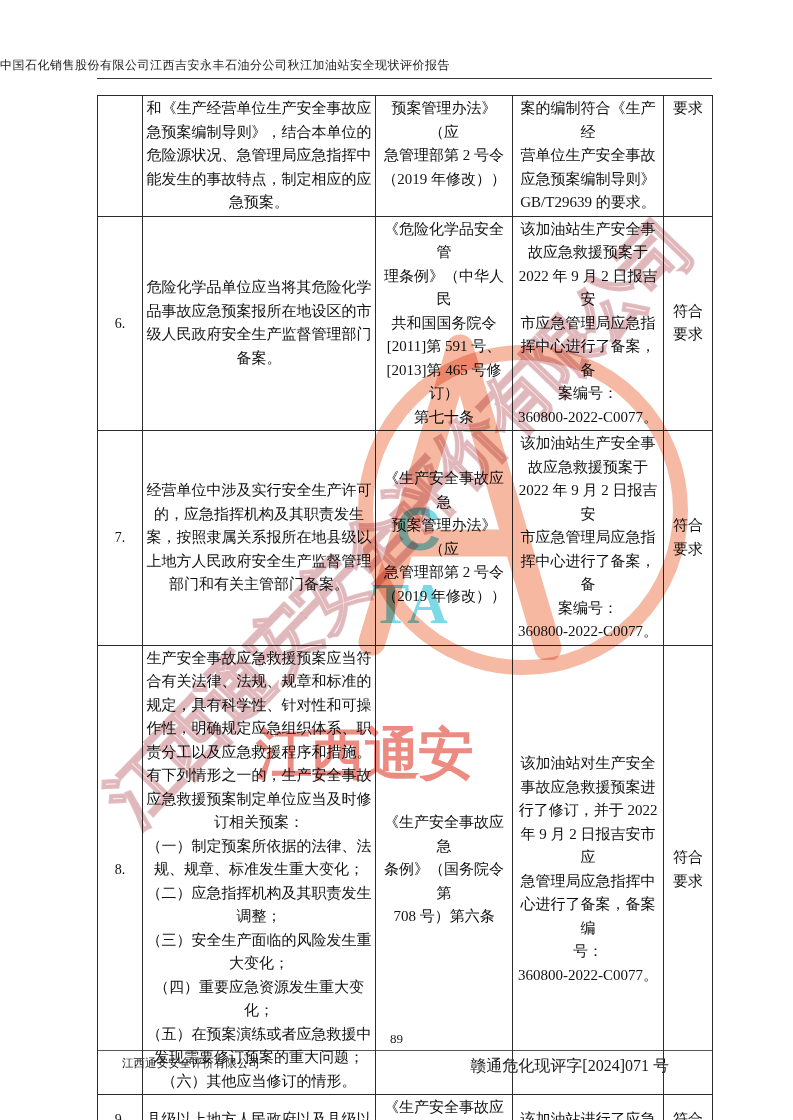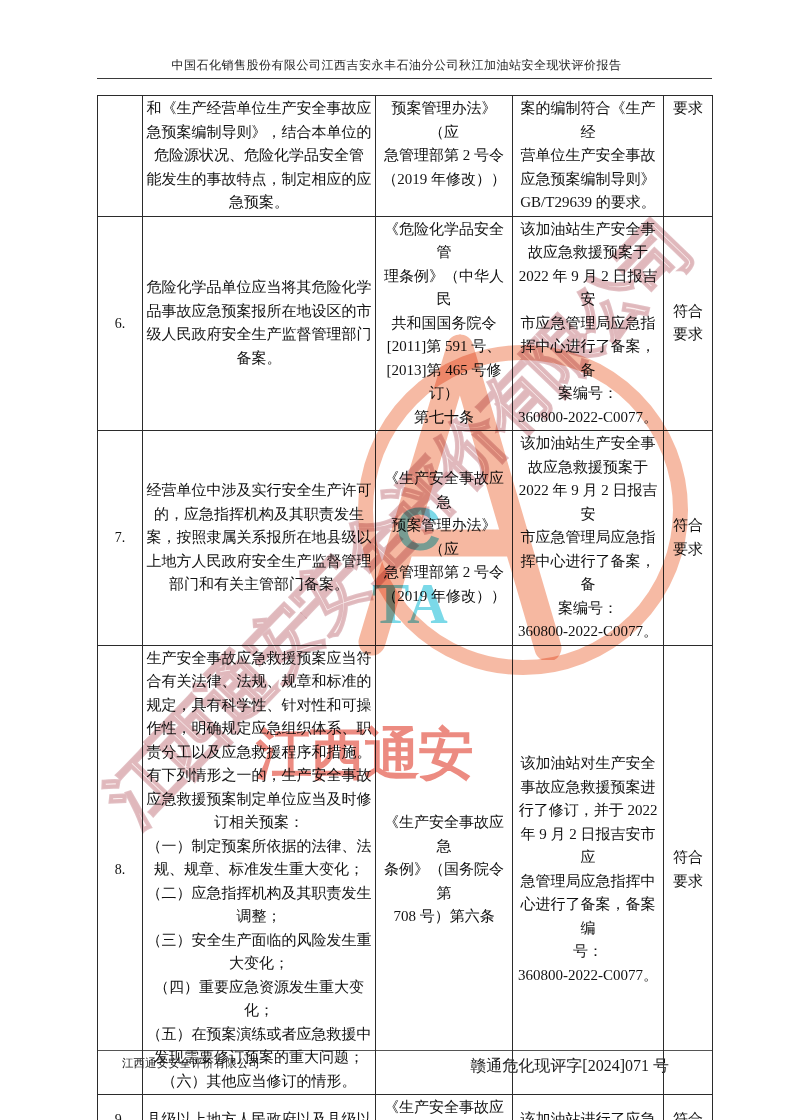--- a/index.html
+++ b/index.html
@@ -3,21 +3,21 @@
 <meta charset="utf-8">
 <style>
   html,body{margin:0;padding:0;background:#888;}
   .page{
     position:relative;width:793px;height:1120px;background:#ffffff;
     margin:0 auto;overflow:hidden;
     font-family:"Liberation Serif","DejaVu Serif",serif;color:#1a1a1a;
   }
   
   .header-text{
-    position:absolute;top:57px;left:0;width:100%;text-align:center;
+    position:absolute;top:57px;left:0;width:100%;
     font-size:12px;letter-spacing:.5px;color:#222;
   }
   .header-rule{position:absolute;top:78px;left:97px;width:615px;border-top:1.5px solid #3a3a3a;}
 
   
   table.eval{
     position:absolute;top:95px;left:97px;width:615px;
     border-collapse:collapse;table-layout:fixed;
     font-size:15px;color:#111;z-index:2;
   }
@@ -76,21 +76,21 @@
         <col style="width:233px">
         <col style="width:137px">
         <col style="width:151px">
         <col style="width:49px">
     </colgroup>
     <tbody>
       <tr class="cont" style="height:118px">
         <td class="num"></td>
         <td>和《生产经营单位生产安全事故应
 急预案编制导则》，结合本单位的
-危险源状况、危险化学品安全管
+危险源状况、急管理局应急指挥中
 能发生的事故特点，制定相应的应
 急预案。</td>
         <td>预案管理办法》（应
 急管理部第 2 号令
 （2019 年修改））</td>
         <td>案的编制符合《生产经
 营单位生产安全事故
 应急预案编制导则》
 GB/T29639 的要求。</td>
         <td>要求</td>
@@ -186,17 +186,18 @@
   <svg class="wm wm-a" width="230" height="330" viewBox="0 0 230 330">
     <path d="M115 18 L27 312 M115 18 L203 318 M62 213 L172 213" fill="none" stroke="rgba(238,118,74,0.52)" stroke-width="27" stroke-linecap="round"></path>
   </svg>
   <div class="wm wm-c">C</div>
   <div class="wm wm-ta">TA</div>
 
   <div class="wm wm-diagonal">江西通安安全评价有限公司</div>
 
   <div class="wm wm-horizontal">江西通安</div>
 
+  <div class="page-num">89</div>
   <div class="footer-rule"></div>
   <div class="footer-left">江西通安安全评价有限公司</div>
   <div class="footer-right">赣通危化现评字[2024]071 号</div>
 
 </div>
 
 </body></html>

